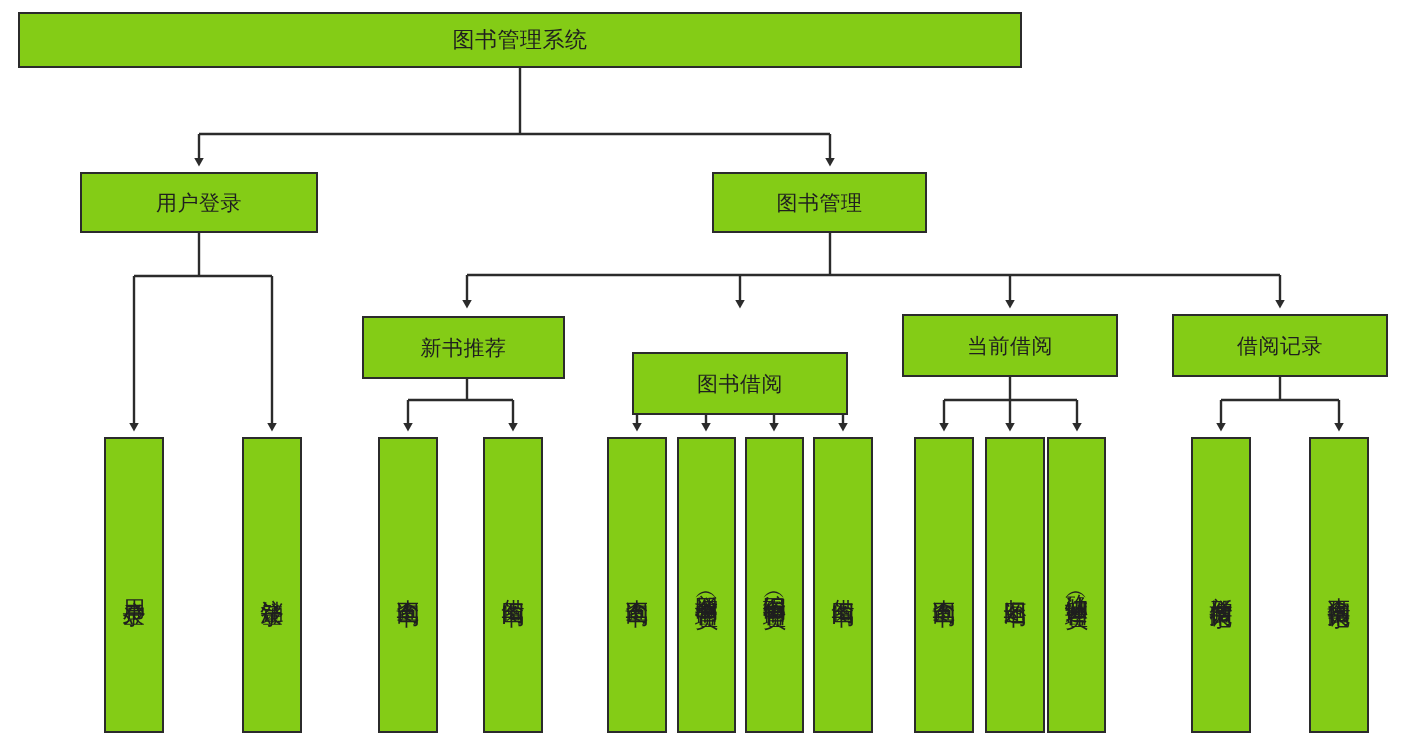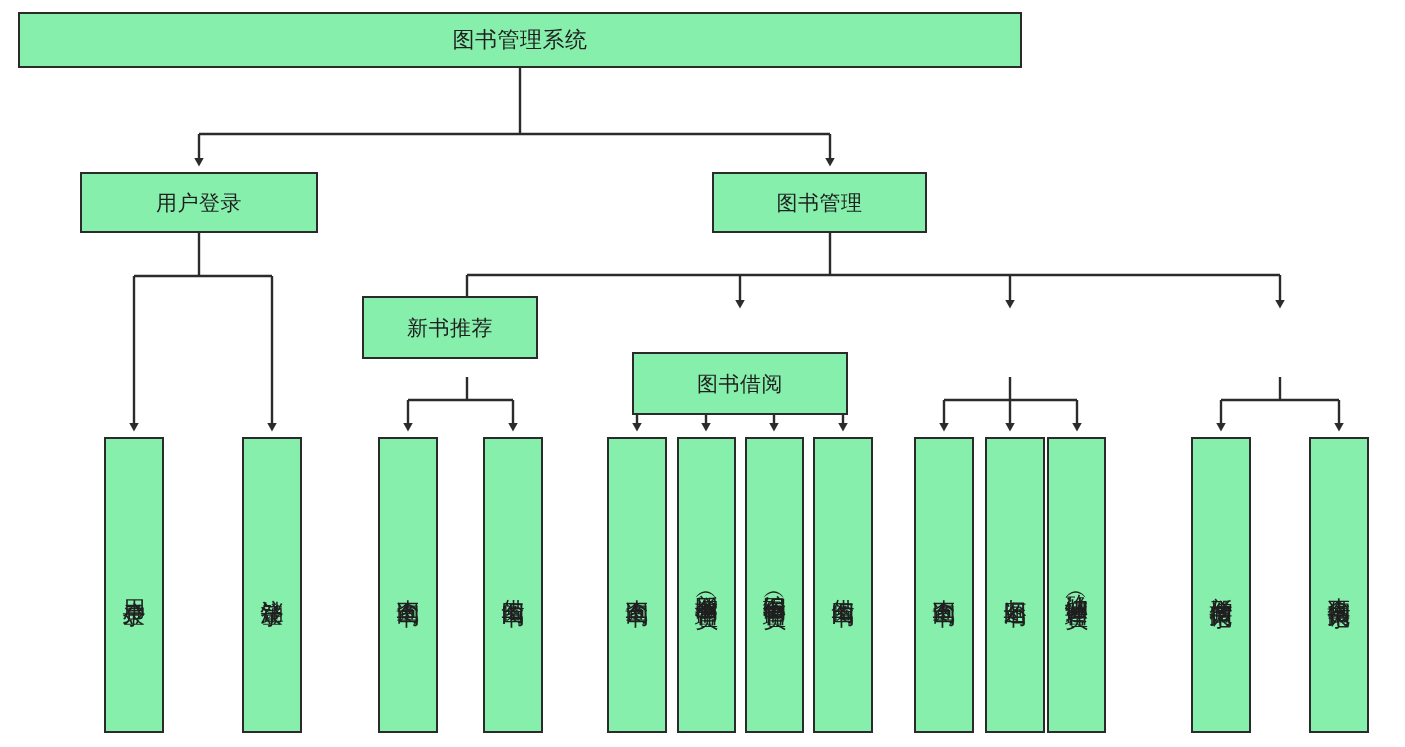--- a/index.html
+++ b/index.html
@@ -22,21 +22,21 @@
     position: absolute;
     left: 0;
     top: 0;
     width: 1405px;
     height: 747px;
     pointer-events: none;
   }
   .node {
     position: absolute;
     box-sizing: border-box;
-    background: #86efac;
+    background: #84cc16;
     border: 2px solid #2b2b2b;
     display: flex;
     align-items: center;
     justify-content: center;
     color: #1f1f1f;
   }
   .node .label {
     display: block;
     text-align: center;
     line-height: 1.02;
@@ -131,26 +131,32 @@
     <span class="label">图书管理系统</span>
   </div>
 
   <div class="node horiz" style="left:80px; top:172px; width:238px; height:61px;">
     <span class="label">用户登录</span>
   </div>
   <div class="node horiz" style="left:712px; top:172px; width:215px; height:61px;">
     <span class="label">图书管理</span>
   </div>
 
-  <div class="node horiz" style="left:362px; top:296px; width:176px; height:63px;">
+  <div class="node horiz" style="left:362px; top:316px; width:203px; height:63px;">
     <span class="label">新书推荐</span>
   </div>
   <div class="node horiz" style="left:632px; top:314px; width:216px; height:63px;margin-top:38px;">
     <span class="label">图书借阅</span>
   </div>
+  <div class="node horiz" style="left:902px; top:314px; width:216px; height:63px;">
+    <span class="label">当前借阅</span>
+  </div>
+  <div class="node horiz" style="left:1172px; top:314px; width:216px; height:63px;">
+    <span class="label">借阅记录</span>
+  </div>
 
   <div class="node vert" style="left:104px; top:437px; width:60px; height:296px;">
     <span class="label">用户登录</span>
   </div>
   <div class="node vert" style="left:242px; top:437px; width:60px; height:296px;">
     <span class="label">注销登录</span>
   </div>
 
   <div class="node vert" style="left:378px; top:437px; width:60px; height:296px;">
     <span class="label">查询图书</span>

